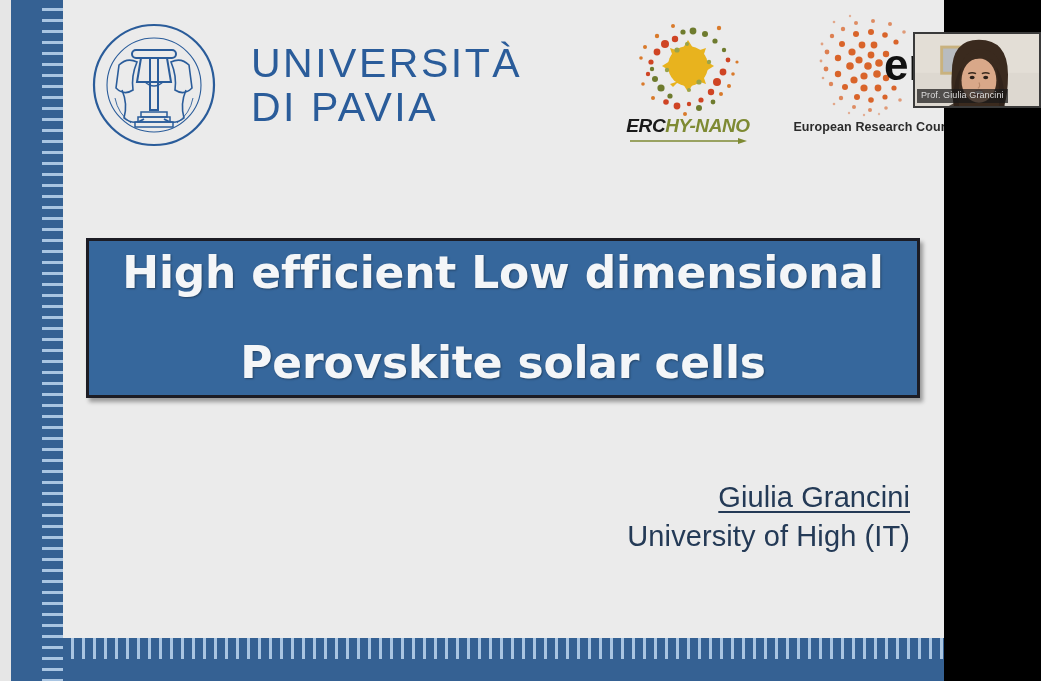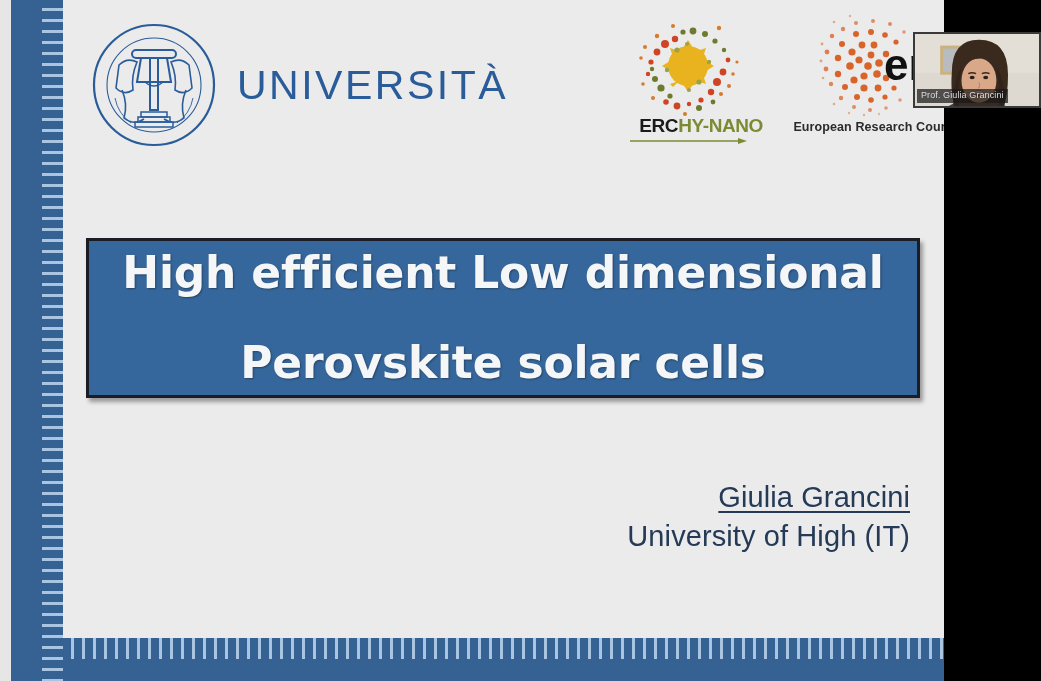--- a/index.html
+++ b/index.html
@@ -104,21 +104,21 @@
     height: 175px;
   }
 
   
   .unipv {
     position: absolute;
     left: 16px;
     top: 20px;
     display: flex;
     align-items: center;
-    gap: 18px;
+    gap: 32px;
   }
   .unipv-seal {
     width: 130px;
     height: 130px;
     flex: 0 0 auto;
   }
   .unipv-word {
     color: #2a5c9a;
     font-size: 41px;
     line-height: 1.08;
@@ -137,24 +137,24 @@
   }
   .hynano-mark {
     width: 122px;
     height: 104px;
     margin: 0 auto;
     display: block;
   }
   .hynano-text {
     margin-top: -3px;
     font-size: 19px;
+    font-style: italic;
     font-weight: bold;
     white-space: nowrap;
     letter-spacing: -0.4px;
-    text-align: right;
   }
   .hynano-erc { color: #1a1a1a; }
   .hynano-rest { color: #7e8a33; }
   .hynano-arrow {
     display: block;
     width: 120px;
     height: 6px;
     margin: 1px auto 0 auto;
   }
 
@@ -289,21 +289,21 @@
           <path d="M33 70 q6 14 2 28 q10 8 20 1" fill="none" stroke="#2a5c9a" stroke-width="1.6"></path>
           <path d="M97 70 q-6 14 -2 28 q-10 8 -20 1" fill="none" stroke="#2a5c9a" stroke-width="1.6"></path>
 
           <rect x="52" y="92" width="26" height="5" fill="none" stroke="#2a5c9a" stroke-width="1.5"></rect>
           <rect x="49" y="97" width="32" height="5" fill="none" stroke="#2a5c9a" stroke-width="1.5"></rect>
           <rect x="46" y="102" width="38" height="5" fill="none" stroke="#2a5c9a" stroke-width="1.5"></rect>
 
           <path d="M26 78 a40 40 0 0 0 16 25" fill="none" stroke="#2a5c9a" stroke-width="0.9"></path>
           <path d="M104 78 a40 40 0 0 1 -16 25" fill="none" stroke="#2a5c9a" stroke-width="0.9"></path>
         </svg>
-        <div class="unipv-word"><span>UNIVERSITÀ</span><br></div>
+        <div class="unipv-word"><span>UNIVERSITÀ</span><br><span>DI PAVIA</span></div>
       </div>
 
       <div class="hynano">
         <svg class="hynano-mark" viewBox="0 0 122 104">
 
           <g fill="#e8b31e">
             <circle cx="61" cy="52" r="20"></circle>
             <path d="M61 26 l5 8 -10 0 z"></path>
             <path d="M61 78 l5 -8 -10 0 z"></path>
             <path d="M35 52 l8 5 0 -10 z"></path>

